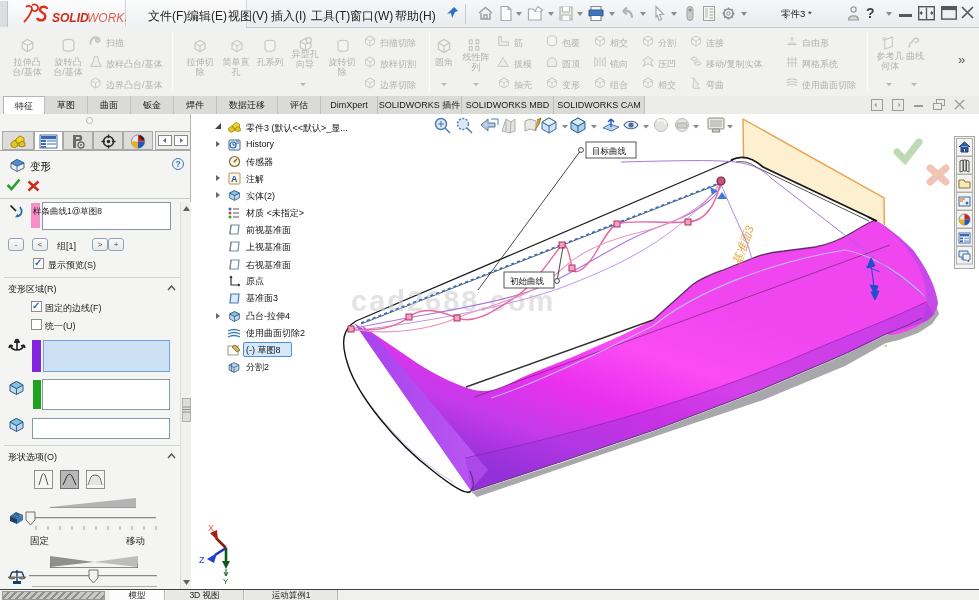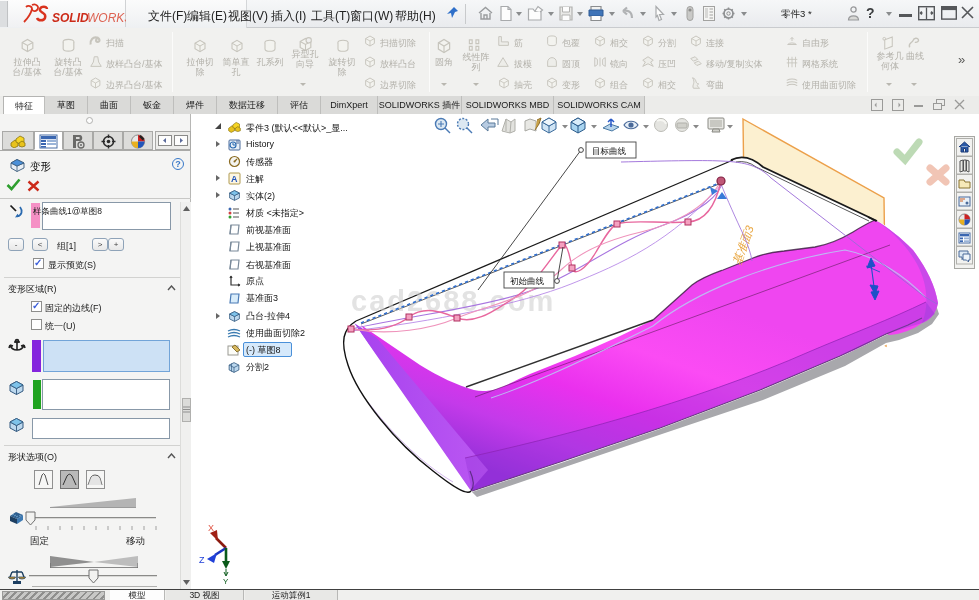--- a/index.html
+++ b/index.html
@@ -196,21 +196,21 @@
         <use href="#cyl"></use>
       </svg>
   <div class="bigtxt" style="left:342px;top:30px;transform:translateX(-50%)">旋转切<br>除</div>
   <svg class="abs" style="left:363px;top:6px" width="14" height="14" viewBox="0 0 16 16">
         <use href="#cub"></use>
       </svg>
   <div class="smltxt" style="left:380px;top:9px">扫描切除</div>
   <svg class="abs" style="left:363px;top:27px" width="14" height="14" viewBox="0 0 16 16">
         <use href="#cub"></use>
       </svg>
-  <div class="smltxt" style="left:380px;top:30px">放样凸台</div>
+  <div class="smltxt" style="left:380px;top:30px">放样切割</div>
   <svg class="abs" style="left:363px;top:48px" width="14" height="14" viewBox="0 0 16 16">
         <use href="#cub"></use>
       </svg>
   <div class="smltxt" style="left:380px;top:51px">边界切除</div>
   <div class="rsep" style="left:429px"></div>
 
   <svg class="abs" style="left:435px;top:9px" width="18" height="18" viewBox="0 0 16 16">
         <use href="#cub"></use>
       </svg>
   <div class="bigtxt" style="left:444px;top:30px;transform:translateX(-50%)">圆角</div>

